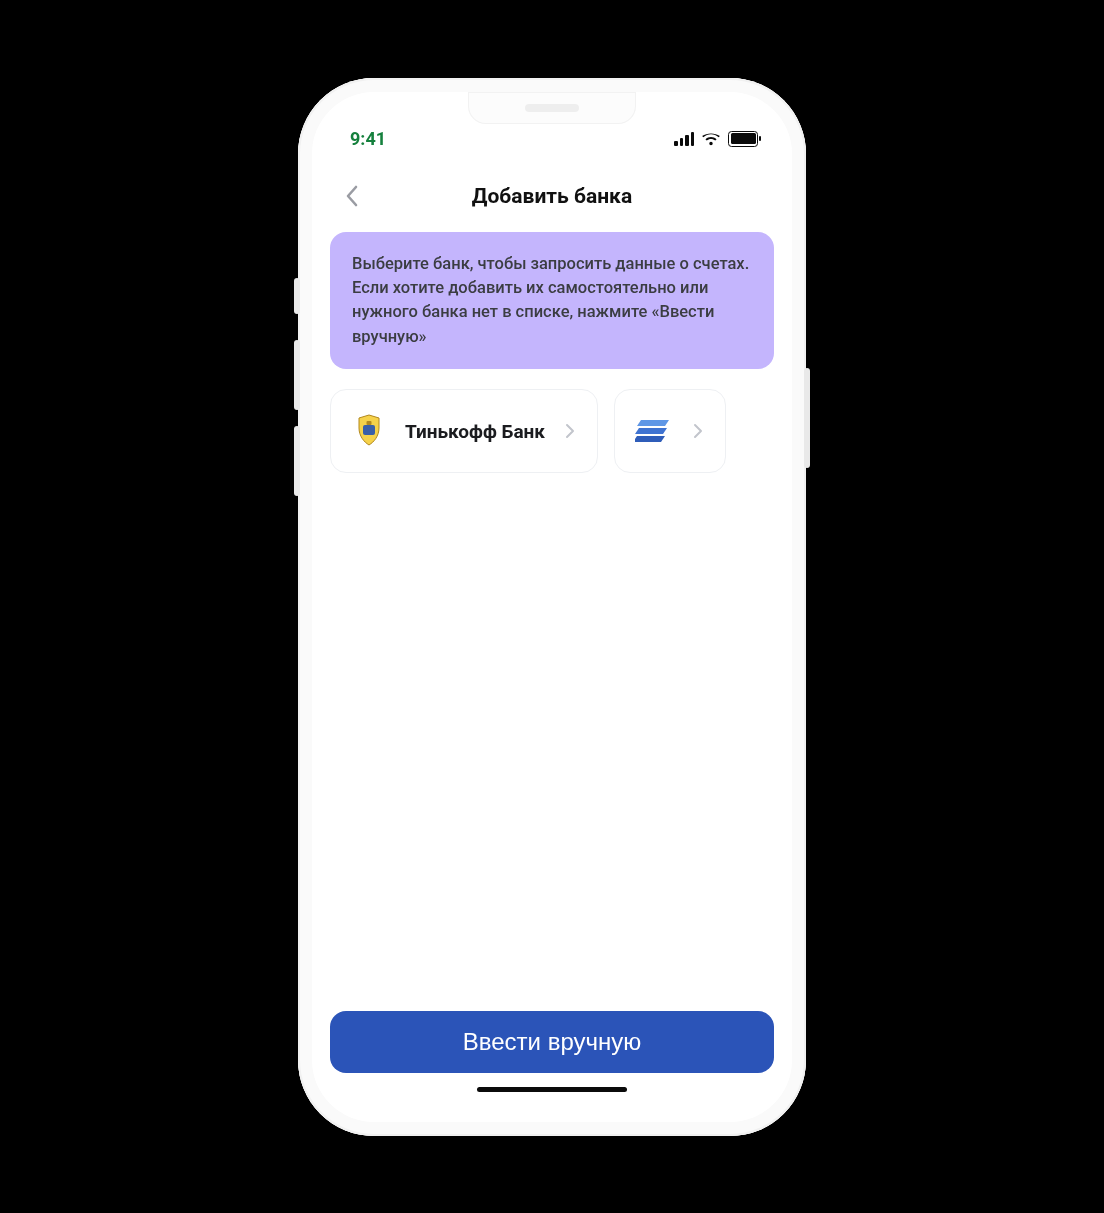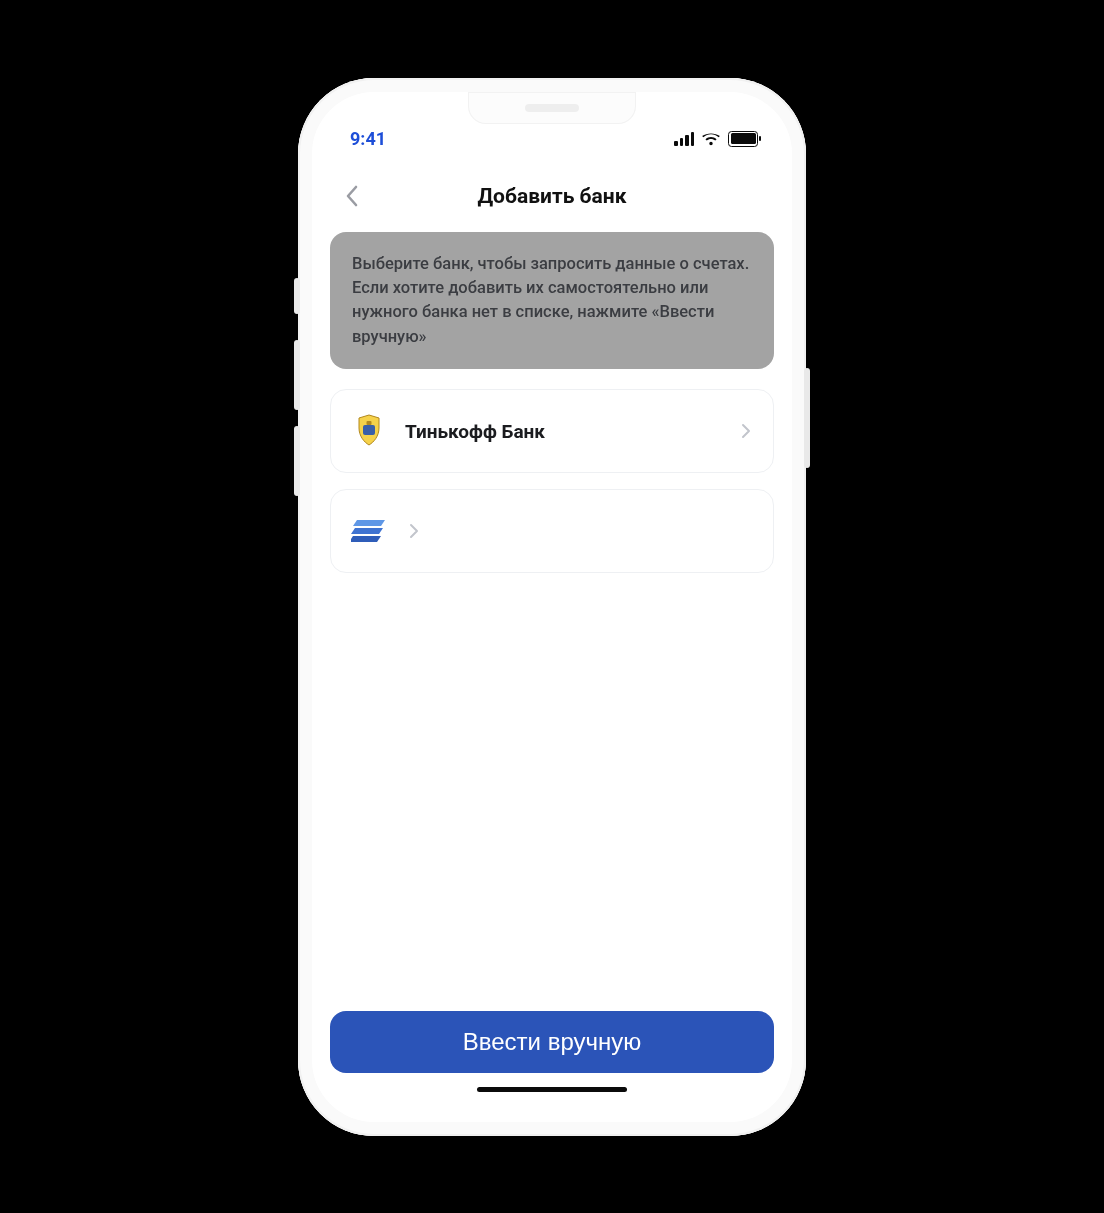--- a/index.html
+++ b/index.html
@@ -79,21 +79,21 @@
 
   
   .statusbar {
     height: 54px;
     display: flex;
     align-items: center;
     justify-content: space-between;
     padding: 20px 34px 0 38px;
     font-weight: 700;
     font-size: 18px;
-    color: #1d4ed8;
+    color: #15803d;
   }
   .status-right {
     display: flex;
     align-items: center;
     gap: 7px;
   }
   .sig-bars {
     display: flex;
     align-items: flex-end;
     gap: 2px;
@@ -155,30 +155,30 @@
     color:#111;
   }
 
   
   .content {
     flex:1 1 auto;
     overflow:hidden;
     padding: 6px 18px 0 18px;
   }
   .info-card {
-    background:#a3a3a3;
+    background:#c4b5fd;
     border-radius:16px;
     padding:20px 22px;
     color:#3b3d42;
     font-size:16.5px;
     line-height:1.48;
     font-weight:500;
   }
 
-  .bank-list { margin-top:20px; display:flex; flex-direction:column; gap:16px; }
+  .bank-list { margin-top:20px; display:flex; flex-direction:row; gap:16px; }
   .bank-row {
     background:#fff;
     border:1px solid #eef0f3;
     border-radius:16px;
     height:82px;
     padding:0 18px;
     display:flex;
     align-items:center;
     gap:16px;
     cursor:pointer;
@@ -259,21 +259,21 @@
           </span>
       </div>
     </div>
 
     <div class="navbar">
       <div class="back-btn">
         <svg width="14" height="24" viewBox="0 0 14 24">
           <polyline points="11,3 3,12 11,21" fill="none" stroke="currentColor" stroke-width="2.6" stroke-linecap="round" stroke-linejoin="round"></polyline>
         </svg>
       </div>
-      <div class="page-title">Добавить банк</div>
+      <div class="page-title">Добавить банка</div>
     </div>
 
     <div class="content">
 
       <div class="info-card">
         <span>Выберите банк, чтобы запросить данные о счетах. Если хотите добавить их самостоятельно или нужного банка нет в списке, нажмите «Ввести вручную»</span>
       </div>
 
       <div class="bank-list">
 

